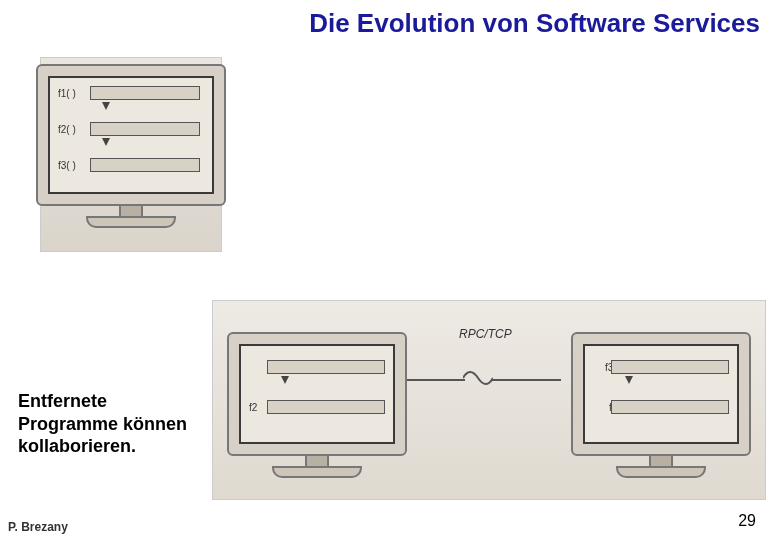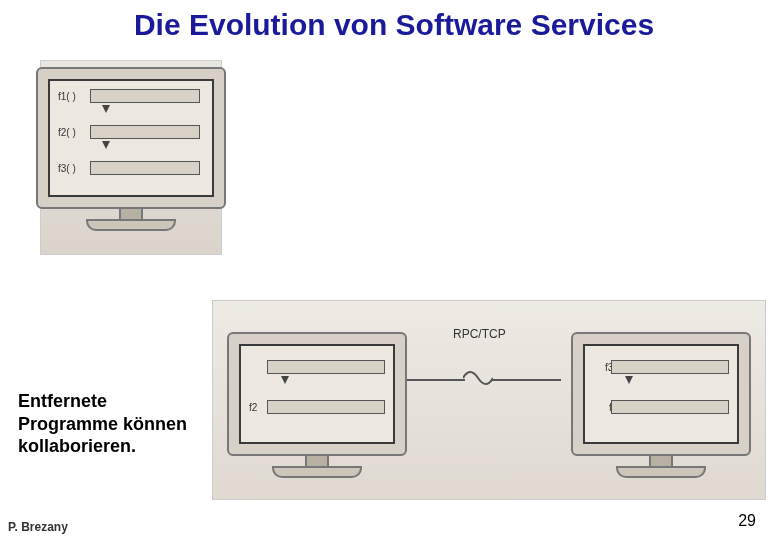--- a/index.html
+++ b/index.html
@@ -7,23 +7,23 @@
     width: 780px;
     height: 540px;
     background: #fff;
     font-family: "Comic Sans MS", "Comic Sans", cursive, sans-serif;
     position: relative;
     overflow: hidden;
   }
   .title {
     color: #1a1a9a;
     font-weight: bold;
-    font-size: 30px;
-    text-align: center;
-    padding: 8px 12px 6px 20px;
+    font-size: 26px;
+    text-align: right;
+    padding: 8px 20px 6px 20px;
   }
   .row1 {
     display: flex;
     padding: 12px 0 0 18px;
   }
   .para1 {
     width: 355px;
     font-size: 18px;
     font-weight: bold;
     color: #000;
@@ -204,21 +204,21 @@
         <div class="funcbox" style="left:26px; top:14px; width:118px;"></div>
         <div class="arrow-down" style="left:40px; top:30px;"></div>
         <span class="flabel" style="left:24px; top:56px;">f4</span>
         <div class="funcbox" style="left:26px; top:54px; width:118px;"></div>
       </div>
     </div>
     <div class="stand-neck"></div>
     <div class="stand-base"></div>
   </div>
 
-  <span class="rpc-label" style="left:240px; top:26px;">RPC/TCP</span>
+  <span class="rpc-label" style="left:246px; top:26px;font-style:italic;">RPC/TCP</span>
   <div class="rpc-line" style="left:194px; top:78px; width:58px;"></div>
   <svg class="rpc-wave" style="left:250px; top:68px;" viewBox="0 0 30 18">
     <path d="M0 9 Q7 -3 15 9 T30 9" stroke="#555" stroke-width="2" fill="none"></path>
   </svg>
   <div class="rpc-line" style="left:278px; top:78px; width:70px;"></div>
 </div>
 
 <div class="footer-author">P. Brezany</div>
 <div class="footer-page">29</div>
 

